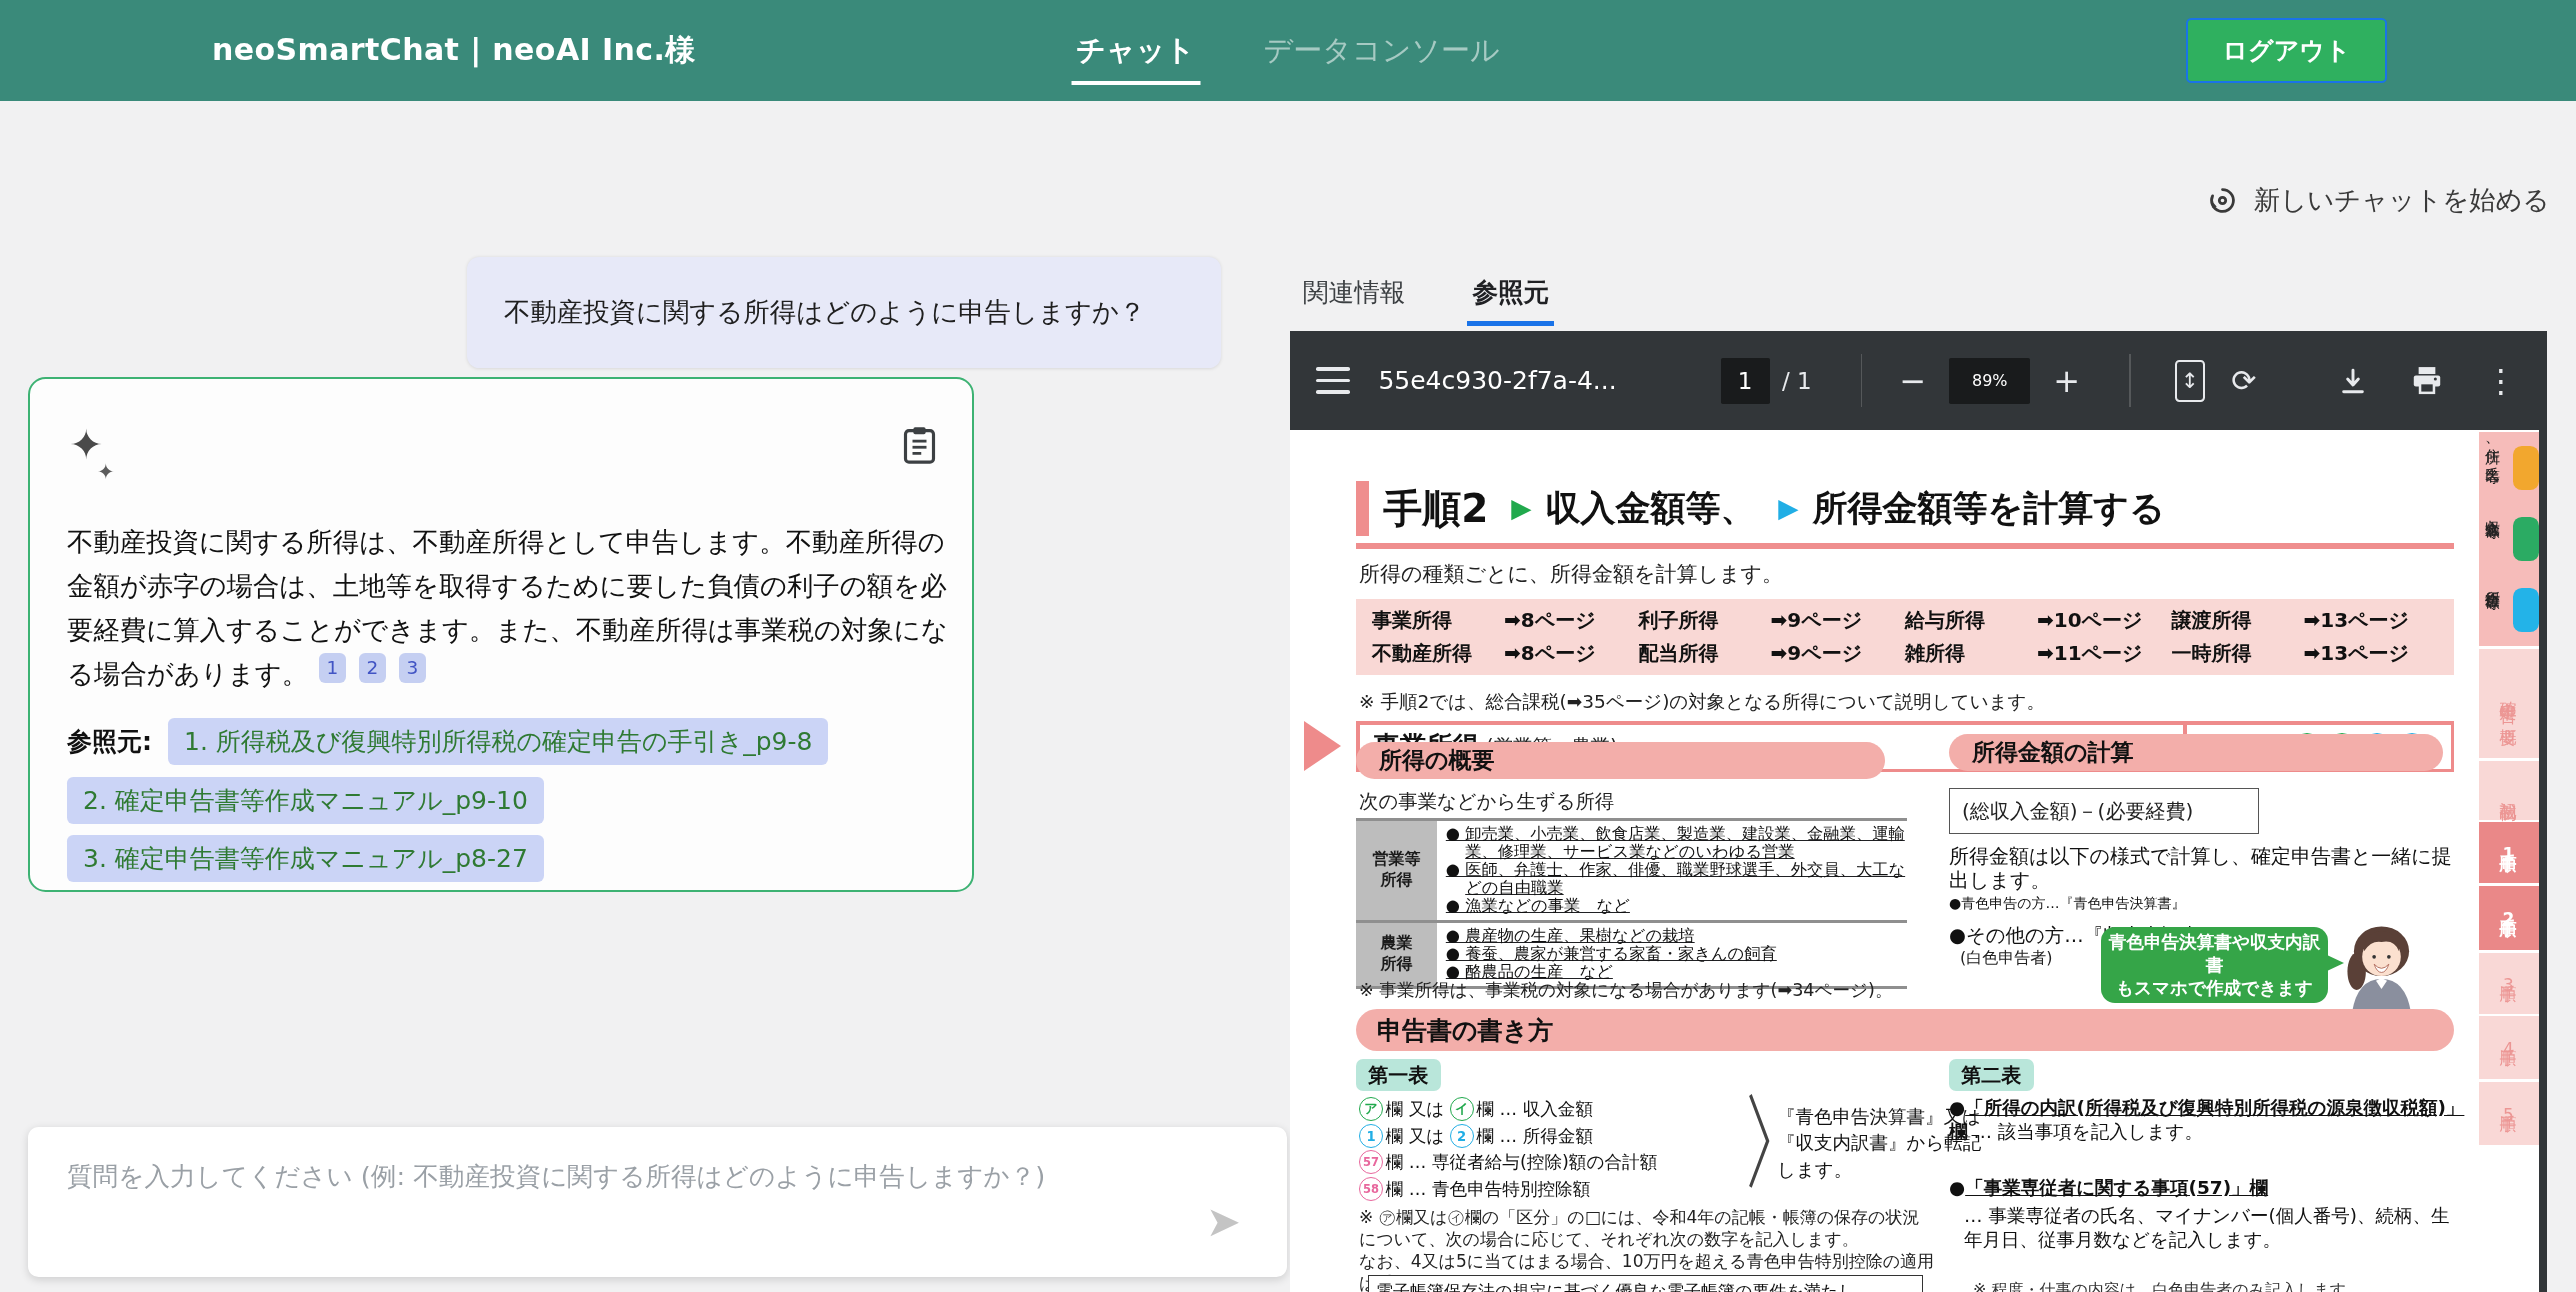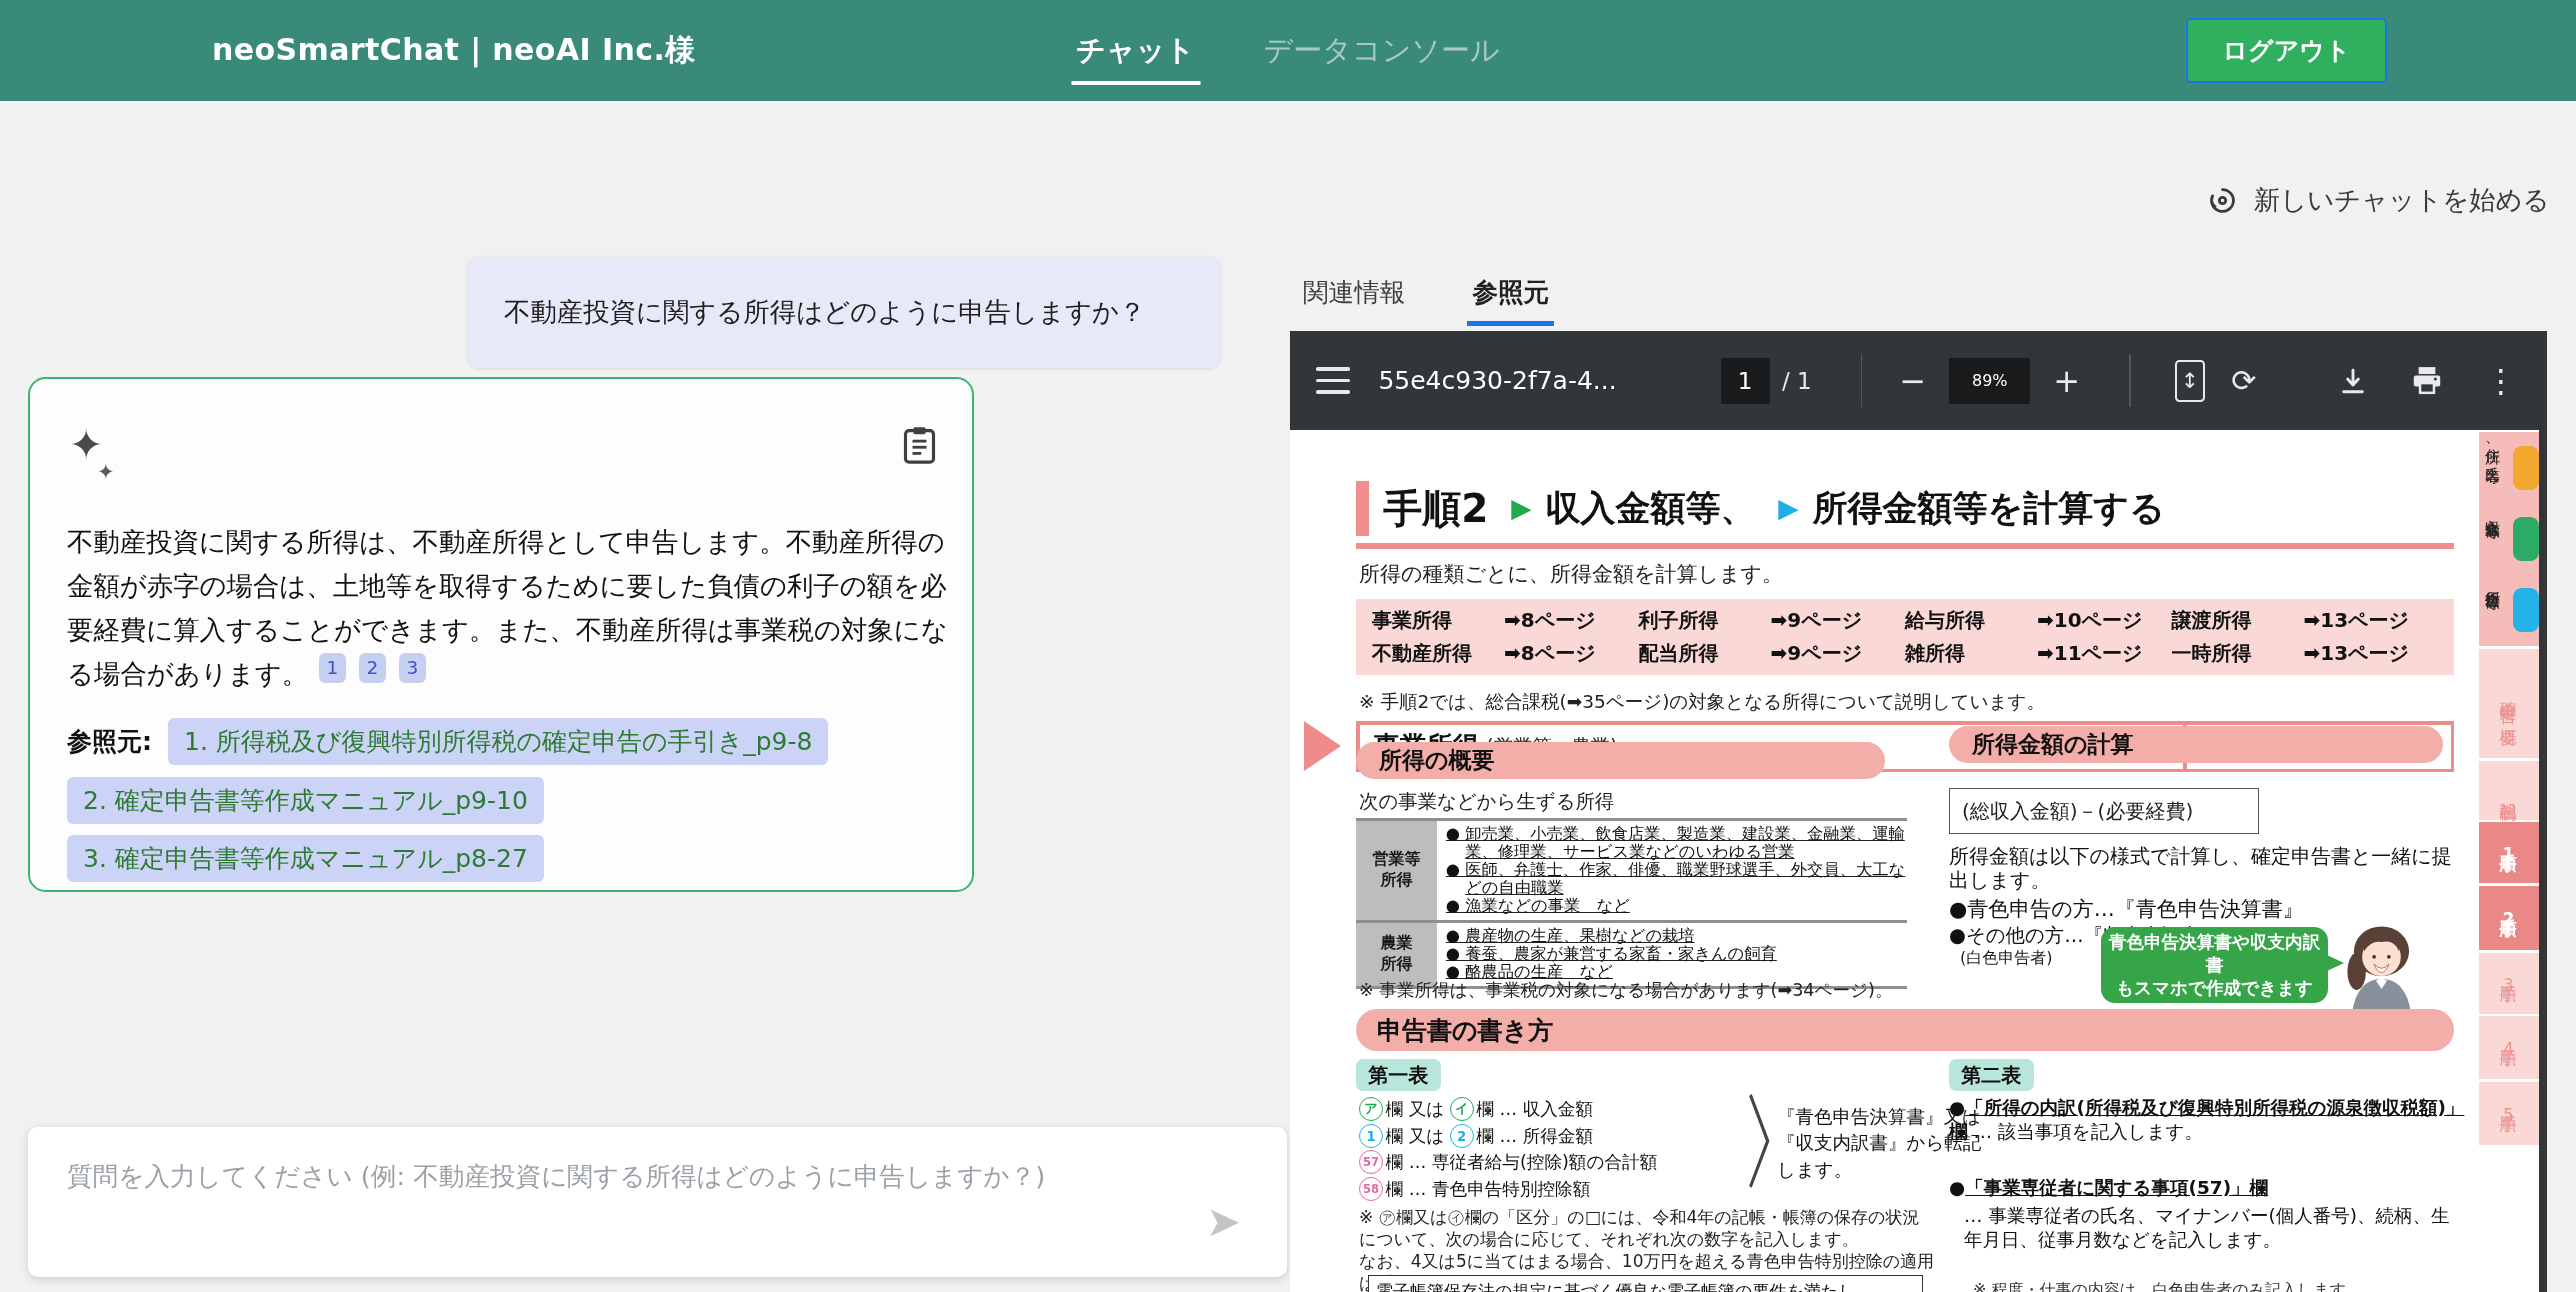--- a/index.html
+++ b/index.html
@@ -110,35 +110,35 @@
   .sec-sub { font-size:19.4px; color:#222; }
   .sec-form-box { width:264px; background:#fff; display:flex; align-items:center; justify-content:center; gap:7px; }
   .sec-form-label { font-size:23px; font-weight:bold; color:#111; margin-right:5.3px; }
   .cmark { width:28px; height:28px; border-radius:50%; border:1.8px solid; display:inline-flex;
            align-items:center; justify-content:center; font-size:17px; font-weight:bold; }
   .cmark.green { color:#21a94d; border-color:#21a94d; }
   .cmark.blue { color:#21aee5; border-color:#21aee5; }
   .pill { position:absolute; height:37px; background:#f3aeaa; border-radius:18.5px; display:flex;
           align-items:center; padding-left:23px; font-size:23px; font-weight:bold; color:#111; }
   .pill.ov { left:66px; top:312px; width:529px; }
-  .pill.calc { left:659px; top:296px; width:494px; }
+  .pill.calc { left:659px; top:304px; width:494px; }
   .ov-lead { position:absolute; left:69px; top:358px; font-size:19.4px; color:#222; }
   .ov-table { position:absolute; left:66px; top:388px; width:551px;
               border-top:3.5px solid #8f8f8f; border-bottom:3.5px solid #8f8f8f; }
   .ov-row { display:flex; }
   .ov-row + .ov-row { border-top:3.5px solid #8f8f8f; }
   .ov-label { width:81px; background:#bdbdbd; color:#1b1b1b; font-size:16px; font-weight:bold;
               display:flex; align-items:center; justify-content:center; text-align:center; }
   .ov-items { flex:1; padding:4.4px 0 4.4px 8.8px; background:#fff;text-decoration:underline; }
   .ov-item { font-size:16.3px; line-height:18px; color:#111; padding-left:19.4px; text-indent:-19.4px; }
   .ov-note { position:absolute; left:69px; top:548px; font-size:17.6px; color:#222; }
   .formula-box { position:absolute; left:659px; top:358px; width:310px; height:46px; border:1.8px solid #555;
                  display:flex; align-items:center; padding-left:12px; font-size:20px; color:#222; background:#fff; }
   .calc-body { position:absolute; left:659px; top:414px; width:516px; font-size:20px; line-height:24px; color:#111; }
-  .calc-item1 { position:absolute; left:659px; top:465px; font-size:21px; color:#111; }
+  .calc-item1 { position:absolute; left:659px; top:465px; font-size:14px; color:#111; }
   .calc-item2 { position:absolute; left:659px; top:492px; font-size:19.4px; color:#111; }
   .calc-sub { position:absolute; left:670px; top:518px; font-size:16px; color:#222; }
   .speech-bubble { position:absolute; left:811px; top:497px; width:227px; height:76px; background:#35a548;
                    border-radius:14px; display:flex; align-items:center; justify-content:center;
                    text-align:center; color:#fff; font-size:17.6px; font-weight:bold; line-height:23px; }
   .speech-bubble::after { content:""; position:absolute; right:-16px; top:28px; width:0; height:0;
                    border-left:17.6px solid #35a548; border-top:8.8px solid transparent; border-bottom:8.8px solid transparent; }
   .character { position:absolute; left:1042px; top:490px; width:99px; height:92px; }
   .howto-band { position:absolute; left:66px; top:579px; width:1098px; height:42px; background:#f3aeaa;
                 border-radius:21px; display:flex; align-items:center; padding-left:21px;

